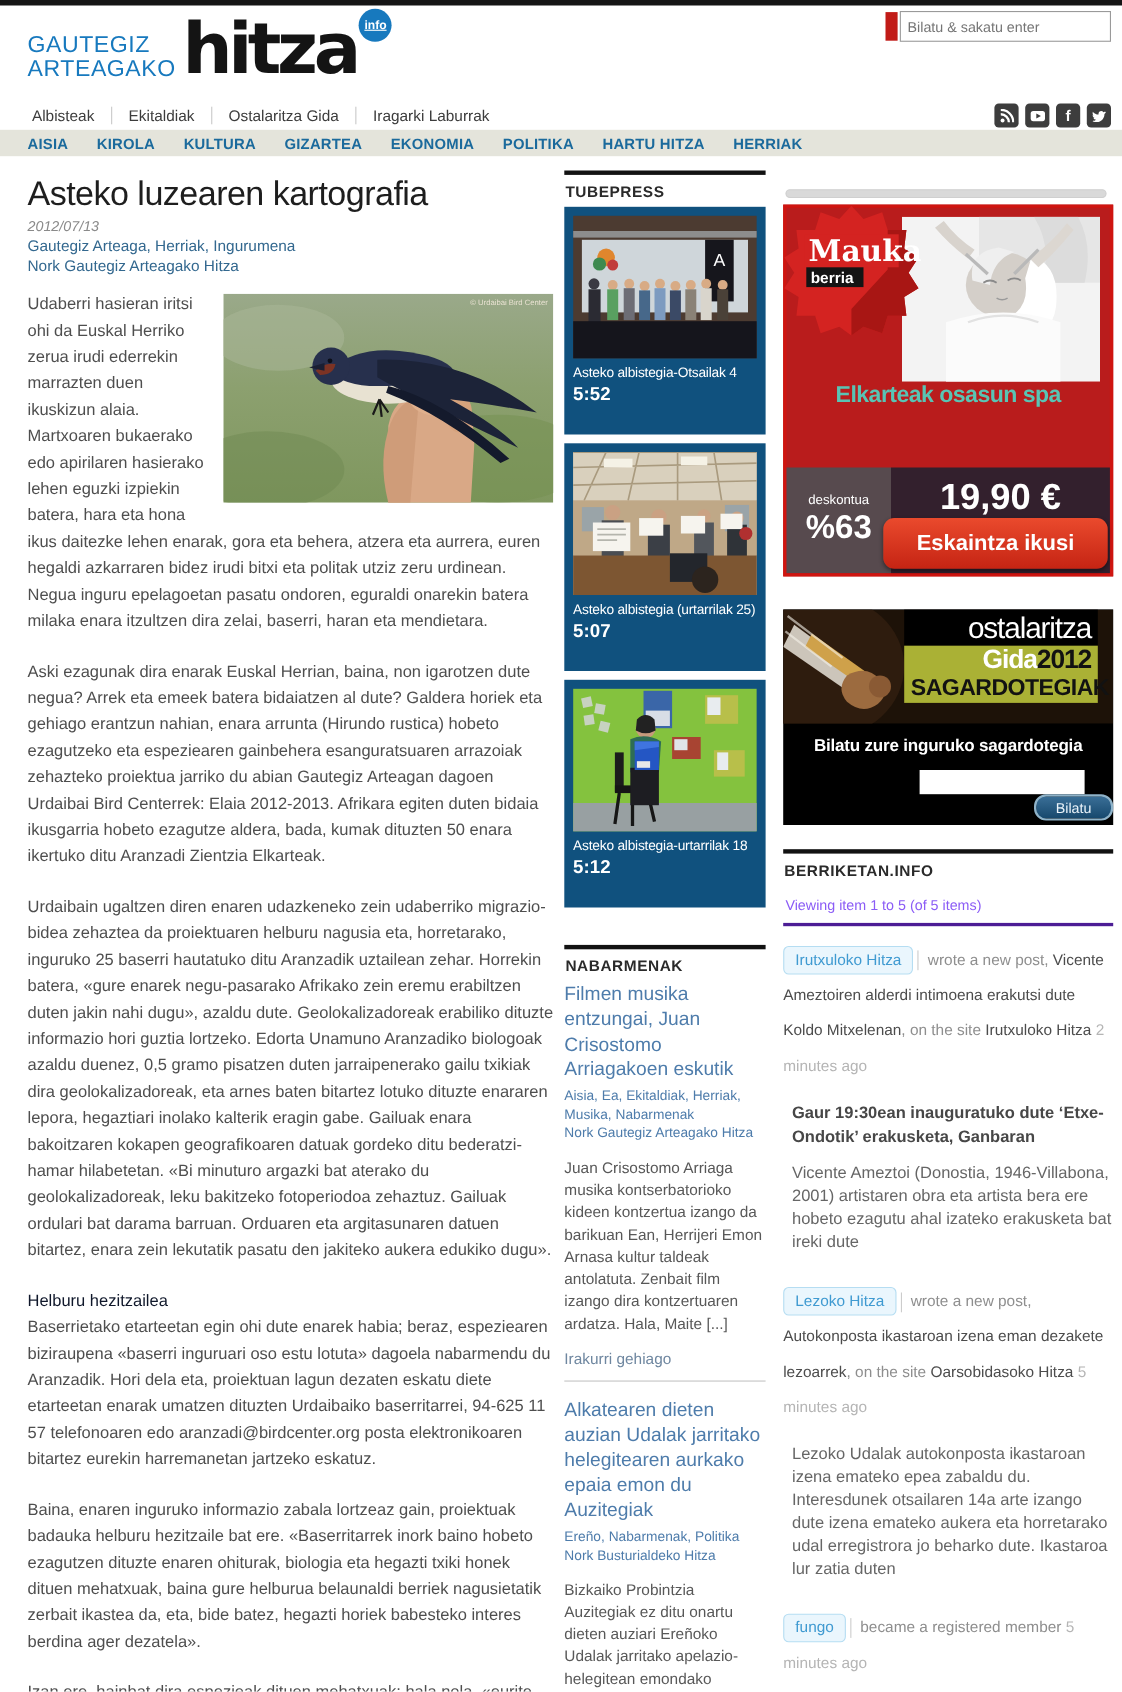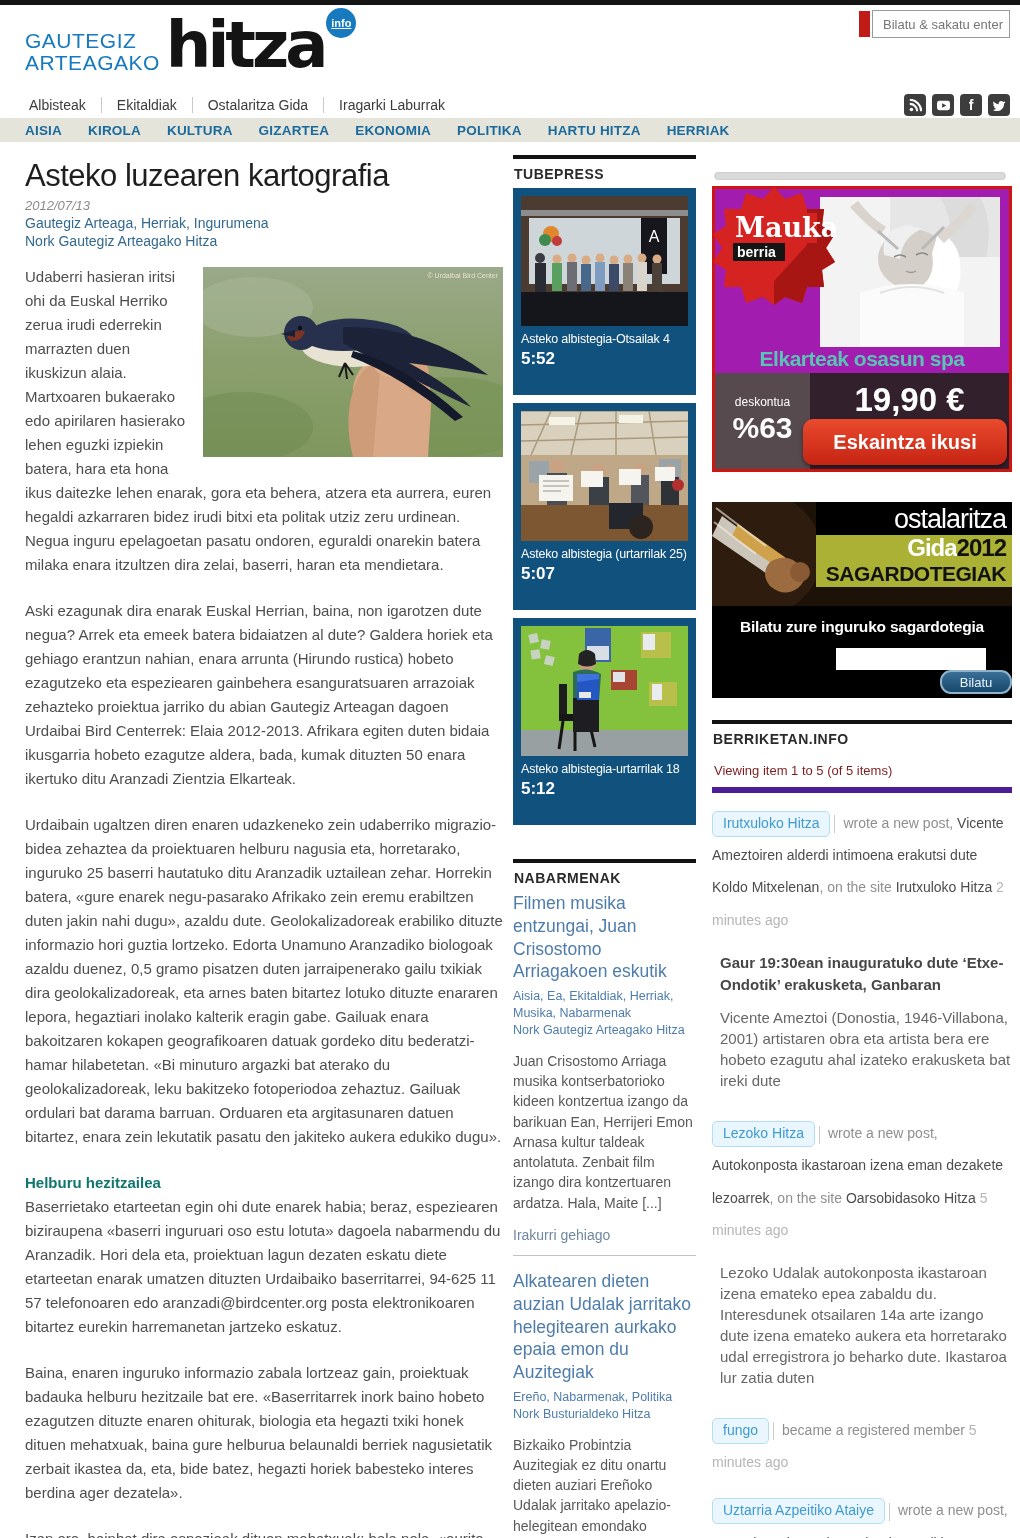--- a/index.html
+++ b/index.html
@@ -12,22 +12,22 @@
   .logo { position:absolute; top:16px; left:25px; display:flex; align-items:flex-start; }
   .logo-left { text-align:left; color:#1779be; font-weight:normal; font-size:21px; line-height:22px;
                letter-spacing:.5px; margin-top:14px; }
   .logo-main { font-family:"DejaVu Sans", sans-serif; font-weight:900; font-size:64px; line-height:58px;
                color:#141414; letter-spacing:-4px; margin-left:6px; }
   .info-badge { display:inline-block; width:30px; height:30px; border-radius:50%; background:#1779be;
                 color:#fff; font-size:11px; font-weight:bold; text-align:center; line-height:30px;
                 vertical-align:top; margin-left:2px; margin-top:-8px; letter-spacing:0;text-decoration:underline; }
   .search-wrap { position:absolute; top:10px; right:10px; display:flex; align-items:center; }
   .search-marker { width:11px; height:26px; background:#c11b17; margin-right:2px; }
-  .search-input { width:138px; height:28px; border:1px solid #9a9a9a; font-family:"Liberation Sans",sans-serif;
-                  font-size:13px; color:#444; text-align:right; padding:0 6px; outline:none; }
+  .search-input { width:192px; height:28px; border:1px solid #9a9a9a; font-family:"Liberation Sans",sans-serif;
+                  font-size:13px; color:#444; padding:0 6px; outline:none; }
 
   
   .nav1 { position:absolute; top:92px; left:14px; display:flex; align-items:center; height:26px; }
   .nav1 a { font-size:14px; color:#3c3c3c; text-decoration:none; padding:0 15px; border-right:1px solid #c9c9c9; }
   .nav1 a:last-child { border-right:none; }
   .social { position:absolute; top:94px; right:10px; display:flex; gap:6px; }
   .sicon { width:22px; height:22px; background:#3d3d3d; border-radius:4px; color:#fff; display:flex;
            align-items:center; justify-content:center; font-weight:bold; font-size:14px; }
   .nav2 { position:absolute; top:118px; left:0; width:1020px; height:24px; background:#e4e4db;
           display:flex; align-items:center; padding-left:25px; }
@@ -39,21 +39,21 @@
   .col-mid     { position:absolute; left:513px; top:155px; width:183px; }
   .col-right   { position:absolute; left:712px; top:168px; width:300px; }
 
   
   .a-title { font-size:31px; color:#1e1e1e; font-weight:400; letter-spacing:-.5px; }
   .a-date { font-size:13px; font-style:italic; color:#8a8a8a; margin-top:4px; }
   .a-cats, .a-byline { font-size:14px; color:#33688f; margin-top:2px; }
   .a-byline .pref { color:#33688f; }
   .a-body { margin-top:16px; font-size:15px; line-height:1.6; color:#4e4e4e; }
   .a-body p { margin-bottom:22px; }
-  .a-sub { font-weight:bold; color:#0f766e; margin-bottom:0 !important; }
+  .a-sub { font-weight:normal; color:#0f172a; margin-bottom:0 !important; }
   .a-img { float:right; width:300px; height:190px; margin:2px 0 8px 12px; position:relative; }
   .a-img svg { display:block; }
   .img-credit { position:absolute; top:3px; right:5px; font-size:7px; color:#e9e2d2; }
 
   
   .sec-bar { height:4px; background:#121212; }
   .sec-head { font-size:14px; font-weight:bold; color:#2a2a2a; letter-spacing:.5px; padding:7px 0 6px 1px; }
 
   
   .vcard { background:#10517e; padding:8px 8px 26px 8px; margin-bottom:8px; }
@@ -66,55 +66,55 @@
   .tz { margin-bottom:4px; }
   .tz-title { font-size:17.5px; color:#4e7cab; line-height:1.3; font-weight:400; }
   .tz-cats { font-size:12.5px; color:#4e7cab; margin-top:5px; line-height:1.35; }
   .tz-by { font-size:12.5px; color:#4e7cab; line-height:1.35; }
   .tz-body { font-size:14px; color:#585858; line-height:1.45; margin-top:12px; }
   .tz-more { display:block; font-size:14px; color:#6f87a0; text-decoration:none; margin-top:14px;
              padding-bottom:12px; border-bottom:1px solid #c4c4c4; margin-bottom:14px; }
 
   
   .scrollstub { width:292px; height:8px; border-radius:4px; background:#d9d9d9; border:1px solid #cfcfcf; margin:4px 0 6px 2px; }
-  .mauka { position:relative; width:300px; height:286px; border:3px solid #cf1510; background:#a21caf; }
+  .mauka { position:relative; width:300px; height:338px; border:3px solid #cf1510; background:#b91c1c; }
   .mauka-star { position:absolute; top:-4px; left:-4px; width:126px; height:122px; }
   .mauka-spa { position:absolute; top:8px; left:105px; }
   .mauka-title { position:absolute; top:158px; left:0; width:100%; text-align:center;
                  color:#59c4b4; font-size:21px; font-weight:bold; letter-spacing:-.5px; }
   .mauka-strip { position:absolute; bottom:0; left:0; width:100%; height:96px; display:flex; }
   .mauka-disc { width:95px; background:#574a4e; color:#fff; text-align:center; padding-top:22px; }
   .mauka-disc .dl { font-size:12px; }
   .mauka-disc .dv { font-size:30px; font-weight:bold; margin-top:2px; }
   .mauka-price-box { flex:1; background:#33202d; color:#fff; text-align:center; }
   .mauka-price { font-size:33px; font-weight:bold; margin-top:8px; }
   .mauka-btn { position:absolute; right:2px; bottom:4px; width:204px; height:46px;
                background:linear-gradient(#ea4a2d,#c52413); border-radius:10px; border:none;
                color:#fff; font-family:"Liberation Sans",sans-serif; font-weight:bold; font-size:20px;
                box-shadow:0 2px 4px rgba(0,0,0,.45); }
 
   
   .osta { position:relative; width:300px; height:196px; background:#000; margin-top:30px; }
   .osta-top { position:relative; width:100%; height:104px; overflow:hidden; }
-  .osta-right { position:absolute; right:0; top:0; width:196px; height:104px; }
+  .osta-right { position:absolute; right:14px; top:0; width:176px; height:104px; }
   .o-l1 { font-size:27px; color:#fff; text-align:right; padding:2px 6px 0 0; letter-spacing:-1px; background:#000; }
   .o-band { background:#aab135; text-align:right; padding:0 6px; }
   .o-l2 { font-size:24px; font-weight:bold; letter-spacing:-1px; line-height:26px;text-align:right; }
   .o-l2 .w { color:#fff; } .o-l2 .b { color:#121212; }
   .o-l3 { font-size:21px; font-weight:900; color:#121212; letter-spacing:-.5px; line-height:26px; }
   .osta-tag { color:#fff; font-weight:bold; font-size:15.5px; text-align:center; margin-top:12px; letter-spacing:-.2px; }
   .osta-row { display:flex; align-items:flex-end; margin:12px 0 0 12px;flex-direction:column; }
   .osta-input { width:150px; height:22px; border:none; background:#fff; margin-right:26px; }
   .osta-btn { width:72px; height:24px; border-radius:11px; border:2px solid #8fb3c9;
               background:linear-gradient(#3a6f97,#17486d); color:#eaf3fa; font-size:13px;
               font-family:"Liberation Sans",sans-serif; }
 
   
   .berri { margin-top:22px; }
-  .viewing { font-size:13px; color:#7f1d1d; padding:10px 0 9px 2px; border-bottom:6px solid #4c1d95; }
+  .viewing { font-size:13px; color:#8b5cf6; padding:10px 0 9px 2px; border-bottom:3px solid #4c1d95; }
   .feed-row { font-size:14px; line-height:2.3; margin-top:14px; color:#8e8e8e; }
   .pill { display:inline-block; background:#eaf6fd; border:1px solid #b5ddf2; border-radius:5px;
           color:#3f9ad1; padding:2px 10px; line-height:1.4; margin-right:4px; }
   .psep { display:inline-block; width:1px; height:18px; background:#cccccc; vertical-align:middle; margin-right:8px; }
   .feed-row .d { color:#4c4c4c; }
   .feed-row .t { color:#b5b5b5; }
   .feed-detail { margin:16px 0 4px 8px; }
   .fd-title { font-size:15px; font-weight:bold; color:#474747; line-height:1.45; }
   .fd-body { font-size:15px; color:#666; line-height:1.4; margin-top:12px; }
 </style>

